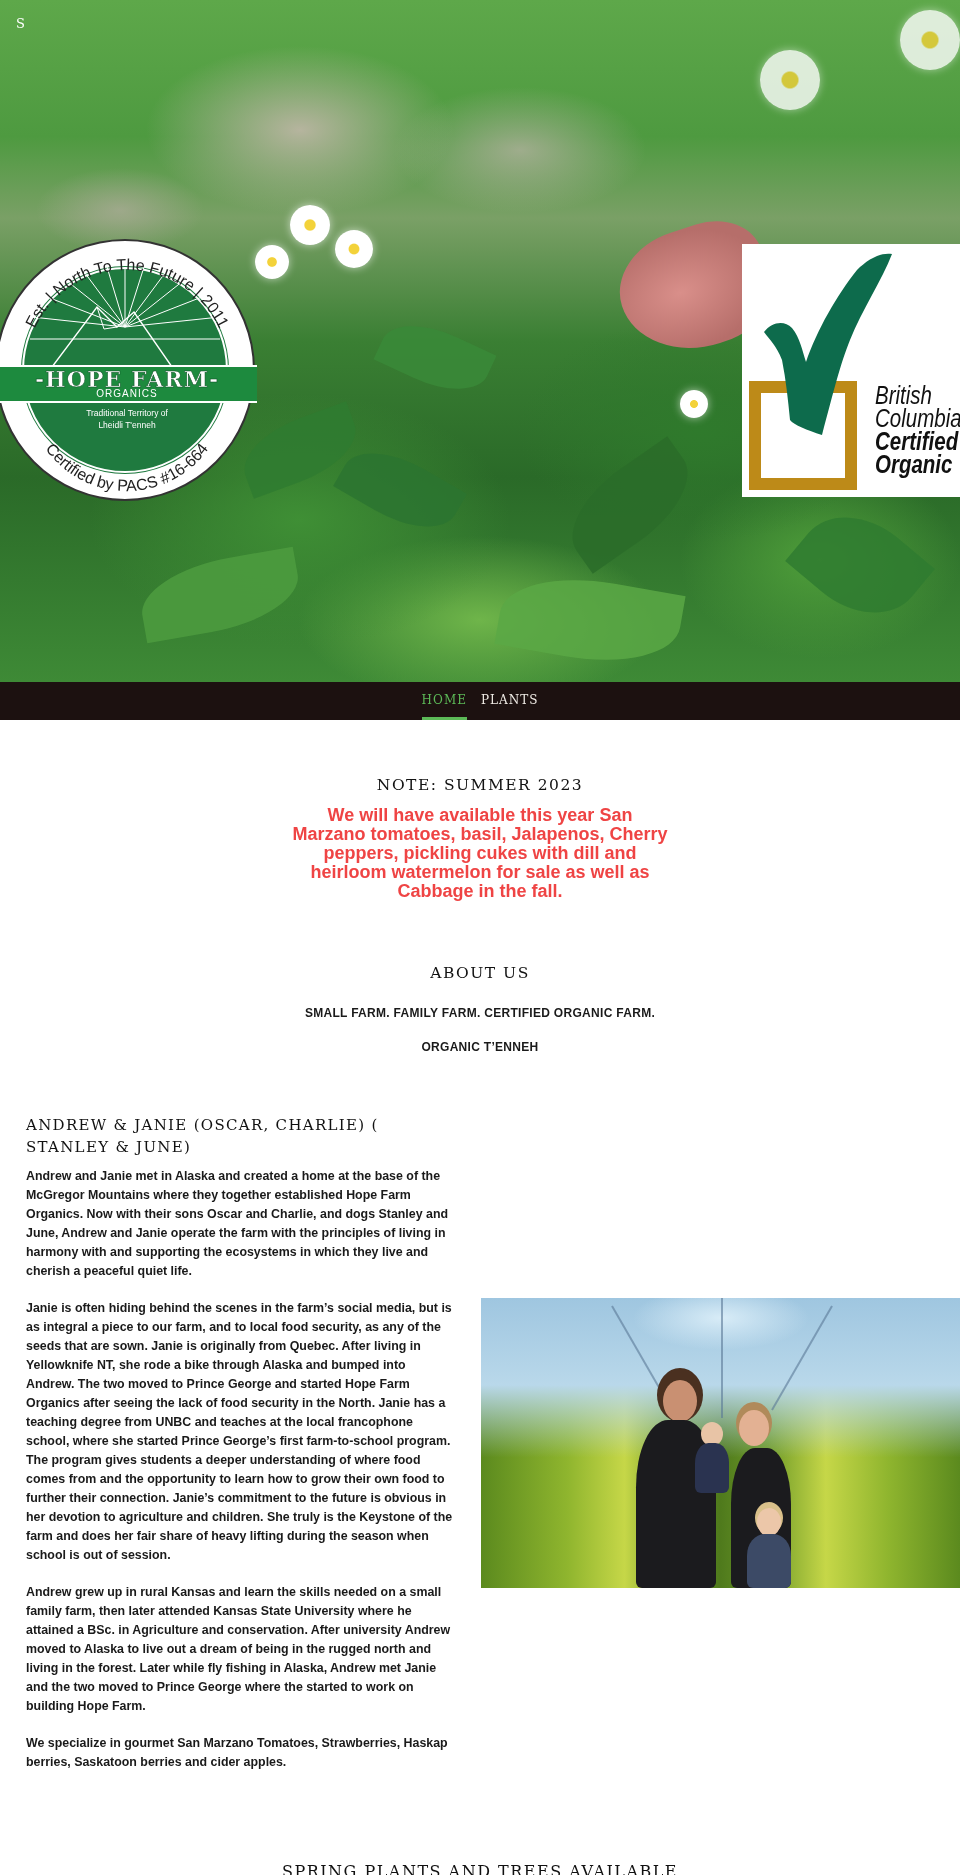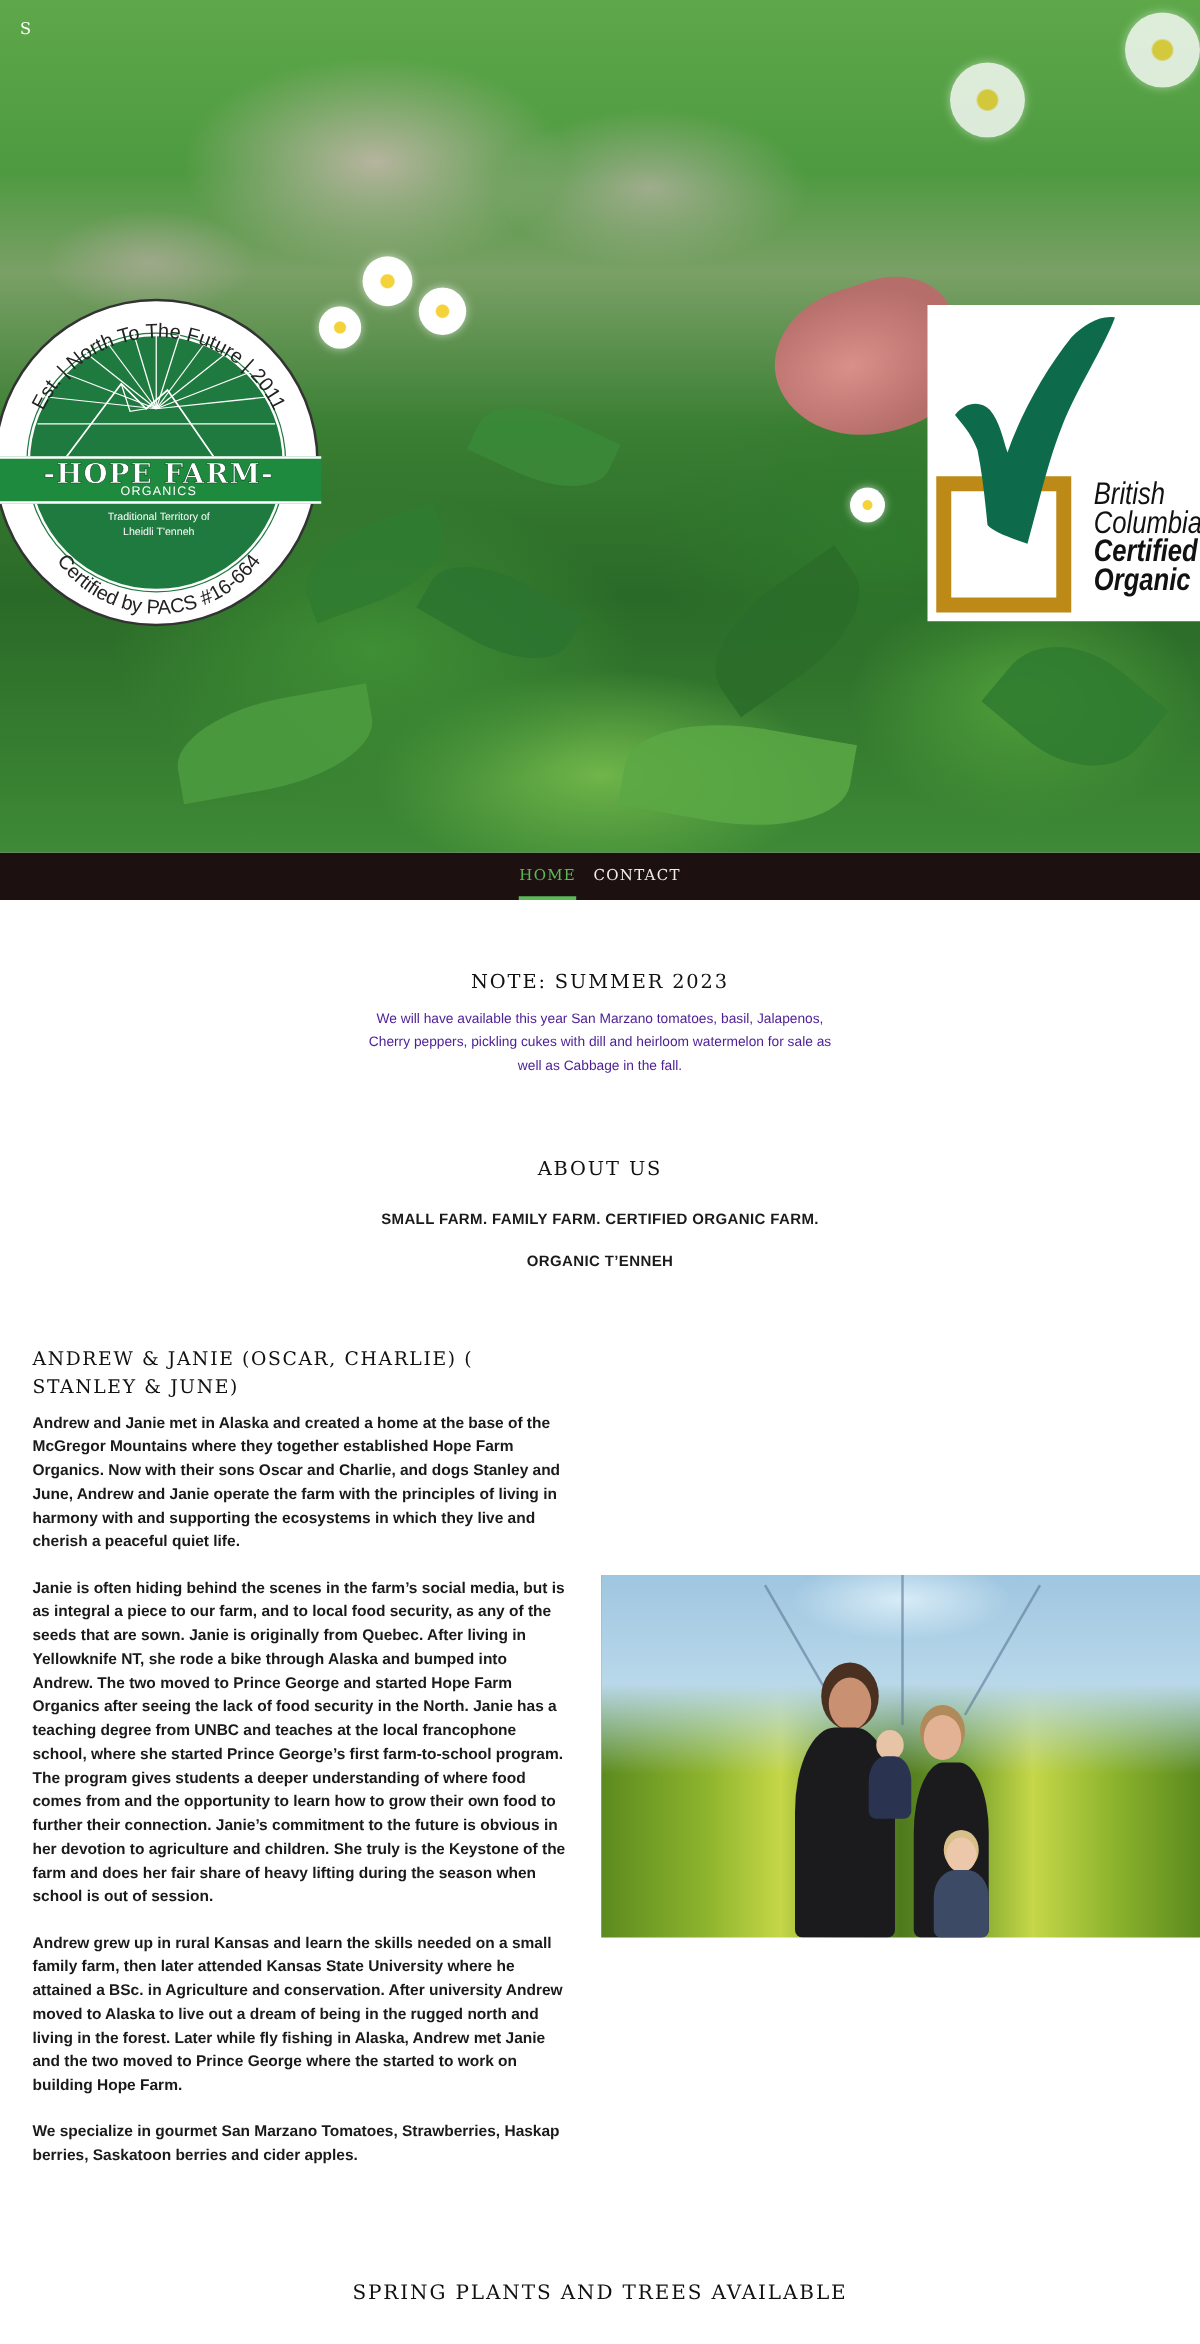--- a/index.html
+++ b/index.html
@@ -64,21 +64,21 @@
   
   .nav { width: 960px; height: 38px; background: #1c1110; display: flex; justify-content: center; align-items: stretch; gap: 14px; }
   .nav-item { position: relative; font-family: "DejaVu Serif", serif; font-size: 12px; letter-spacing: 1px; color: #f0ece6; text-decoration: none; display: flex; align-items: center; padding: 0 0 2px 0; }
   .nav-item.active { color: #5cb957; }
   .nav-item.active::after { content: ""; position: absolute; left: 0; right: 0; bottom: 0; height: 3px; background: #5cb957; }
 
   
   .section-title { font-family: "DejaVu Serif", serif; font-weight: normal; font-size: 15.5px; letter-spacing: 1.5px; color: #111; text-align: center; }
   .note { padding-top: 56px; text-align: center; }
   .note .section-title { margin-bottom: 12px; }
-  .note p { width: 380px; margin: 0 auto 14px; font-size: 11px; line-height: 19px; font-weight: normal; color: #4c1d95; }
+  .note p { width: 380px; margin: 0 auto 14px; font-size: 18px; line-height: 19px; font-weight: bold; color: #ef4444; }
 
   .about { padding-top: 49px; text-align: center; }
   .about .section-title { margin-bottom: 14px; }
   .about .tag { font-size: 12px; font-weight: bold; letter-spacing: 0.3px; line-height: 34px; color: #1a1a1a; text-align: center; }
 
   .bio { position: relative; height: 700px; margin-top: 50px; }
   .bio-text { position: absolute; left: 26px; top: 0; width: 430px; }
   .bio-text h2 { font-family: "DejaVu Serif", serif; font-weight: normal; font-size: 15px; letter-spacing: 1.3px; line-height: 22px; color: #111; margin-bottom: 9px; }
   .bio-text p { font-size: 12.4px; line-height: 19px; font-weight: bold; color: #1a1a1a; margin-bottom: 18px; }
 
@@ -165,21 +165,21 @@
       <div class="it">British</div>
       <div class="it">Columbia</div>
       <div class="bi">Certified</div>
       <div class="bi">Organic</div>
     </div>
   </div>
 </header>
 
 <nav class="nav">
   <a class="nav-item active">HOME</a>
-  <a class="nav-item">CONTACT</a>
+  <a class="nav-item">PLANTS</a>
 </nav>
 
 <section class="note">
   <h2 class="section-title">NOTE: SUMMER 2023</h2>
   <p>We will have available this year San Marzano tomatoes, basil, Jalapenos, Cherry peppers, pickling cukes with dill and heirloom watermelon for sale as well as Cabbage in the fall.</p>
 </section>
 
 <section class="about">
   <h2 class="section-title">ABOUT US</h2>
   <div class="tag">SMALL FARM. FAMILY FARM. CERTIFIED ORGANIC FARM.</div>

